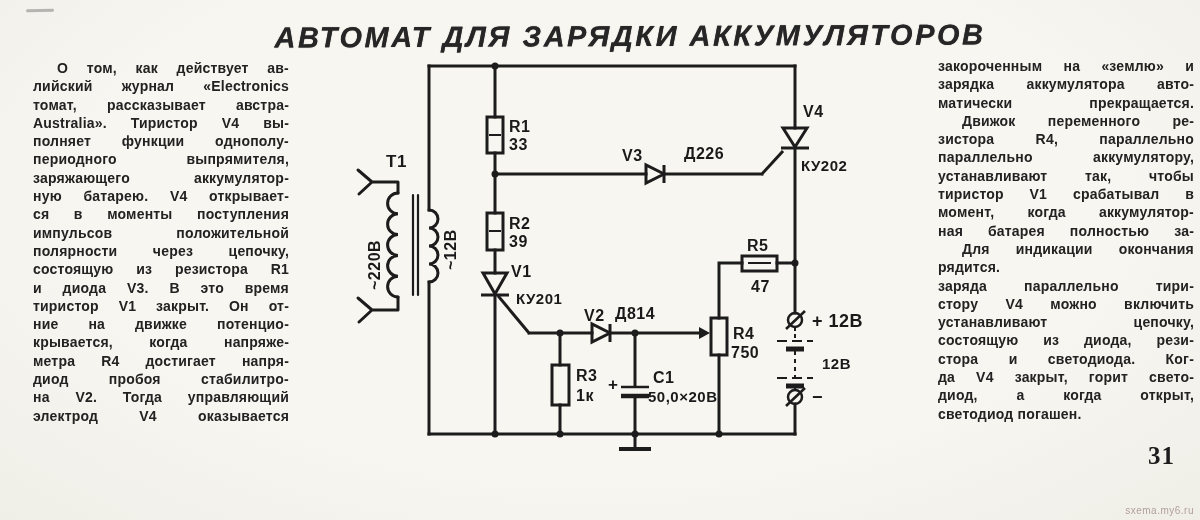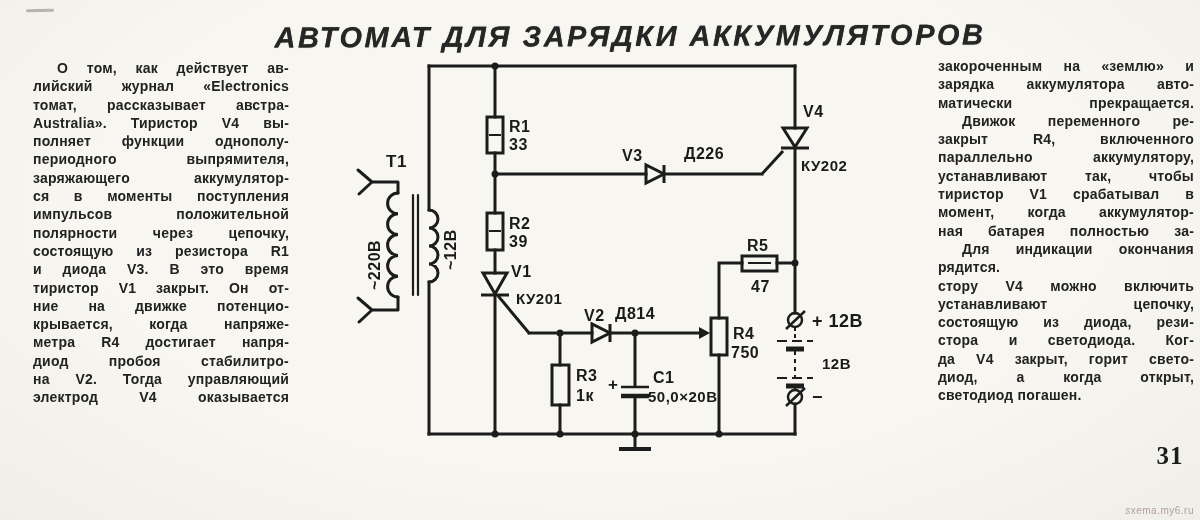--- a/index.html
+++ b/index.html
@@ -40,21 +40,21 @@
   .line.indent{text-indent:24px;}
   .line.para-end{text-align-last:left;}
   .schematic{position:absolute;left:340px;top:50px;}
   .schematic text{
     font-family:"Liberation Sans", sans-serif;
     font-weight:bold;fill:#1a1a1a;letter-spacing:.5px;
   }
   .page-number{
     position:absolute;left:1148px;top:442px;width:44px;
     font-family:"Liberation Serif", serif;
-    font-size:25px;font-weight:bold;color:#1c1c1c;letter-spacing:1px;text-align:center;
+    font-size:25px;font-weight:bold;color:#1c1c1c;letter-spacing:1px;
   }
   .watermark{
     position:absolute;right:6px;bottom:4px;
     font-size:10px;color:#9d8484;opacity:.75;letter-spacing:.5px;
   }
 </style>
 </head>
 <body>
 
 <div class="page">
@@ -64,47 +64,49 @@
   <div class="title">АВТОМАТ ДЛЯ ЗАРЯДКИ АККУМУЛЯТОРОВ</div>
 
   <div class="col col-left">
       <div class="line indent">О том, как действует ав-</div>
       <div class="line">лийский журнал «Electronics</div>
       <div class="line">томат, рассказывает австра-</div>
       <div class="line">Australia». Тиристор V4 вы-</div>
       <div class="line">полняет функции однополу-</div>
       <div class="line">периодного выпрямителя,</div>
       <div class="line">заряжающего аккумулятор-</div>
+      <div class="line">ную батарею. V4 открывает-</div>
       <div class="line">ся в моменты поступления</div>
       <div class="line">импульсов положительной</div>
       <div class="line">полярности через цепочку,</div>
       <div class="line">состоящую из резистора R1</div>
       <div class="line">и диода V3. В это время</div>
       <div class="line">тиристор V1 закрыт. Он от-</div>
       <div class="line">ние на движке потенцио-</div>
       <div class="line">крывается, когда напряже-</div>
       <div class="line">метра R4 достигает напря-</div>
       <div class="line">диод пробоя стабилитро-</div>
       <div class="line">на V2. Тогда управляющий</div>
       <div class="line">электрод V4 оказывается</div>
     </div>
 
   <div class="col col-right">
       <div class="line">закороченным на «землю» и</div>
       <div class="line">зарядка аккумулятора авто-</div>
       <div class="line">матически прекращается.</div>
       <div class="line indent">Движок переменного ре-</div>
-      <div class="line">закрыт R4, включенного</div>
+      <div class="line">зистора R4, параллельно</div>
       <div class="line">параллельно аккумулятору,</div>
       <div class="line">устанавливают так, чтобы</div>
       <div class="line">тиристор V1 срабатывал в</div>
       <div class="line">момент, когда аккумулятор-</div>
       <div class="line">ная батарея полностью за-</div>
       <div class="line indent">Для индикации окончания</div>
       <div class="line para-end">рядится.</div>
+      <div class="line">заряда параллельно тири-</div>
       <div class="line">стору V4 можно включить</div>
       <div class="line">устанавливают цепочку,</div>
       <div class="line">состоящую из диода, рези-</div>
       <div class="line">стора и светодиода. Ког-</div>
       <div class="line">да V4 закрыт, горит свето-</div>
       <div class="line">диод, а когда открыт,</div>
       <div class="line para-end">светодиод погашен.</div>
     </div>
 
   <svg class="schematic" width="560" height="460" viewBox="340 50 560 460">

